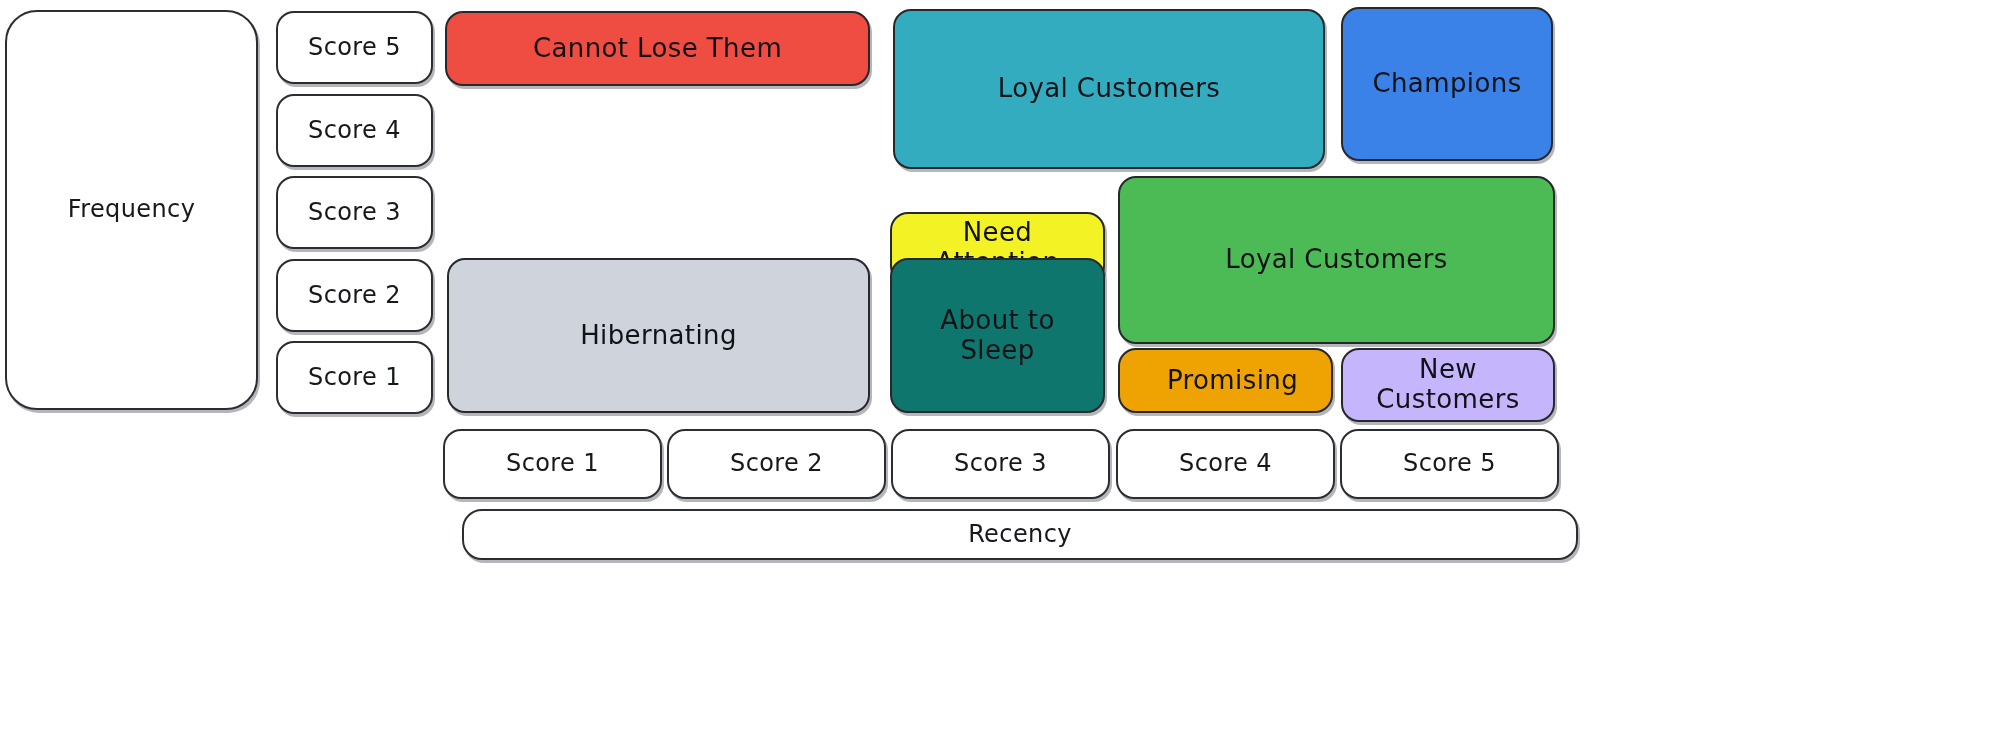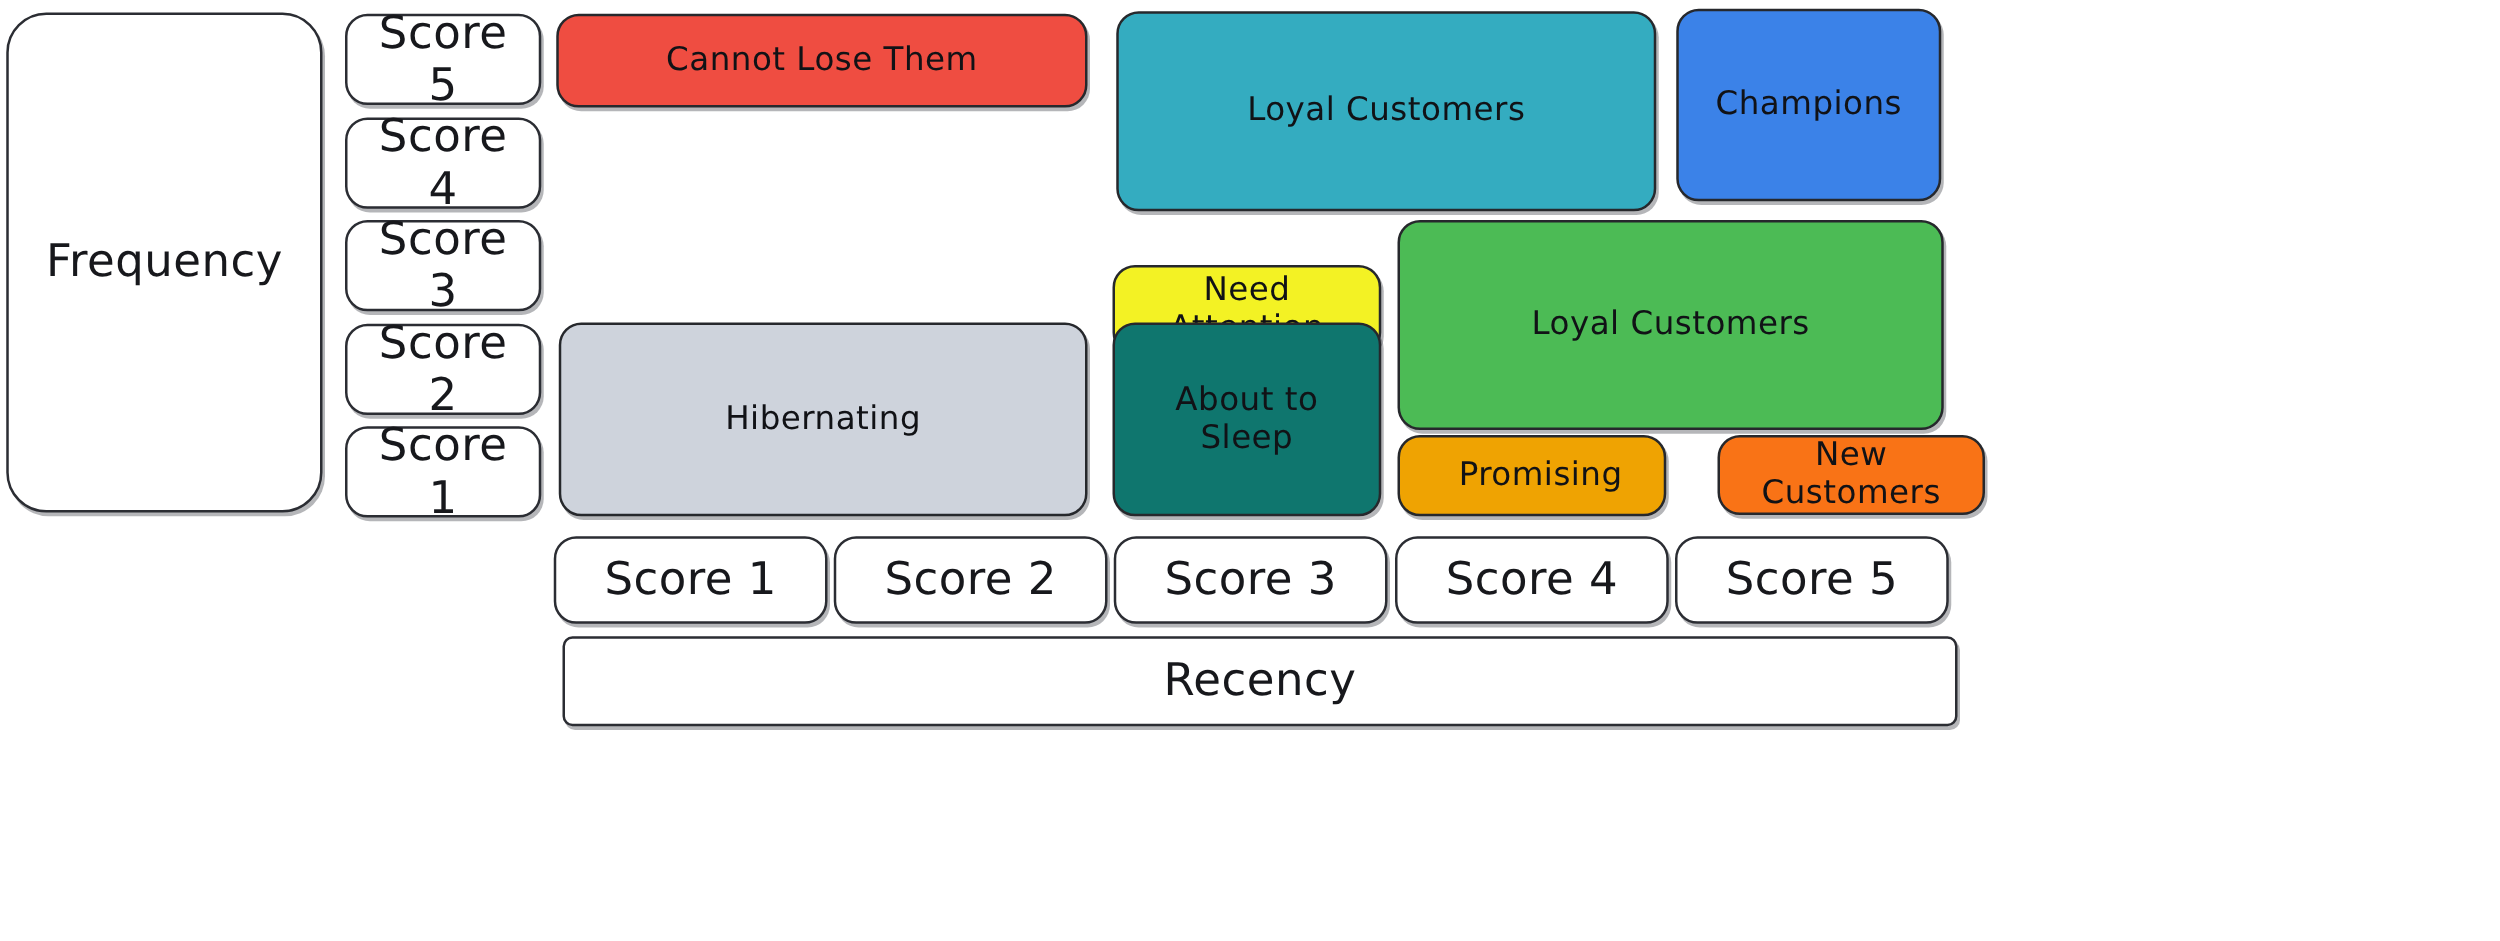--- a/index.html
+++ b/index.html
@@ -11,21 +11,21 @@
 
   
   .box{
     position:absolute;
     box-sizing:border-box;
     border:2px solid #1f2024;
     border-radius:18px;
     display:flex;align-items:center;justify-content:center;
     text-align:center;
     color:#17181c;
-    font-size:36px;
+    font-size:24px;
     letter-spacing:.4px;
     box-shadow:2px 3px 0 rgba(60,62,70,.38);
     padding:4px 10px;
     line-height:1.15;
   }
   .box > span{display:block;pointer-events:none;}
 
   
   .plain{background:#ffffff;border-color:#2b2d33;border-width:2px;}
 
@@ -85,37 +85,37 @@
   </div>
 
   <div class="box seg" style="left:890px;top:258px;width:215px;height:155px;background:#0f766e;">
     <span class="txt-dark">About to Sleep</span>
   </div>
 
   <div class="box seg" style="left:1118px;top:348px;width:215px;height:65px;background:#efa302;padding-left:24px;">
     <span class="txt-dark">Promising</span>
   </div>
 
-  <div class="box seg" style="left:1341px;top:348px;width:214px;height:64px;background:#f97316;margin-left:33px;">
+  <div class="box seg" style="left:1341px;top:348px;width:214px;height:74px;background:#c4b5fd;">
     <span class="txt-dark">New Customers</span>
   </div>
 
   <div class="box plain" style="left:443px;top:429px;width:219px;height:70px;">
     <span>Score 1</span>
   </div>
   <div class="box plain" style="left:667px;top:429px;width:219px;height:70px;">
     <span>Score 2</span>
   </div>
   <div class="box plain" style="left:891px;top:429px;width:219px;height:70px;">
     <span>Score 3</span>
   </div>
   <div class="box plain" style="left:1116px;top:429px;width:219px;height:70px;">
     <span>Score 4</span>
   </div>
   <div class="box plain" style="left:1340px;top:429px;width:219px;height:70px;">
     <span>Score 5</span>
   </div>
 
-  <div class="box plain" style="left:450px;top:509px;width:1116px;height:72px;border-radius:8px;">
+  <div class="box plain" style="left:462px;top:509px;width:1116px;height:51px;border-radius:20px;">
     <span>Recency</span>
   </div>
 
 </div>
 
 </body></html>

